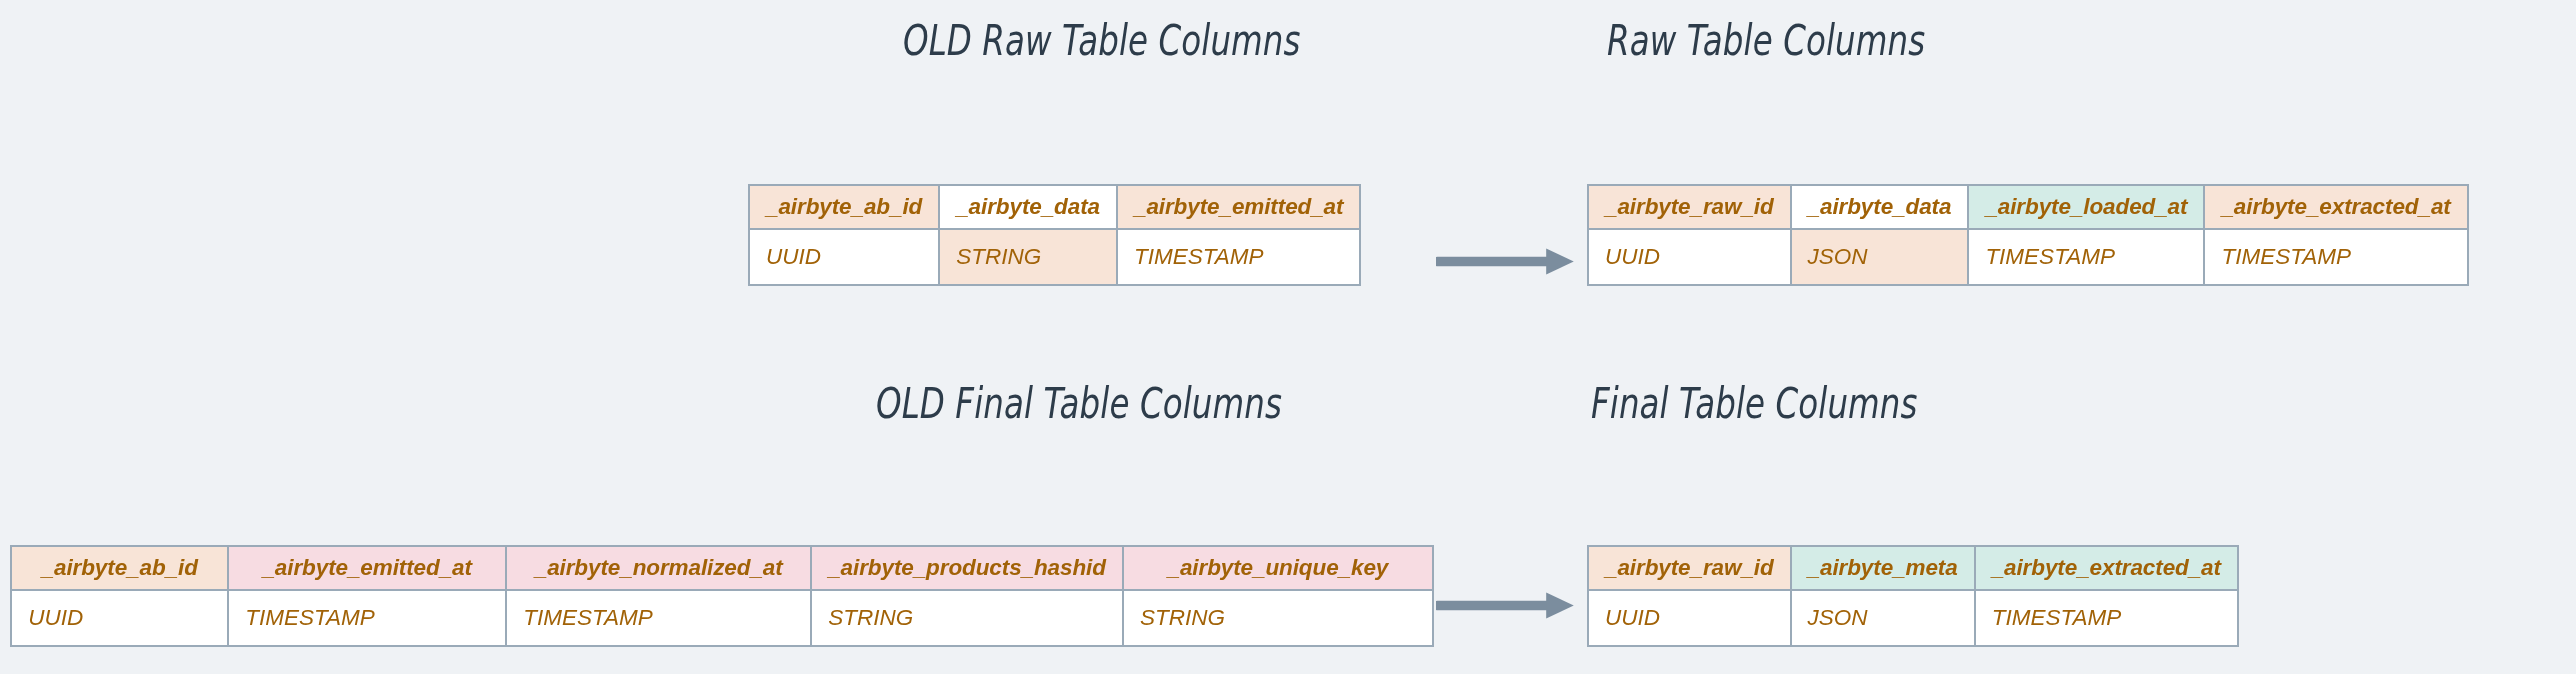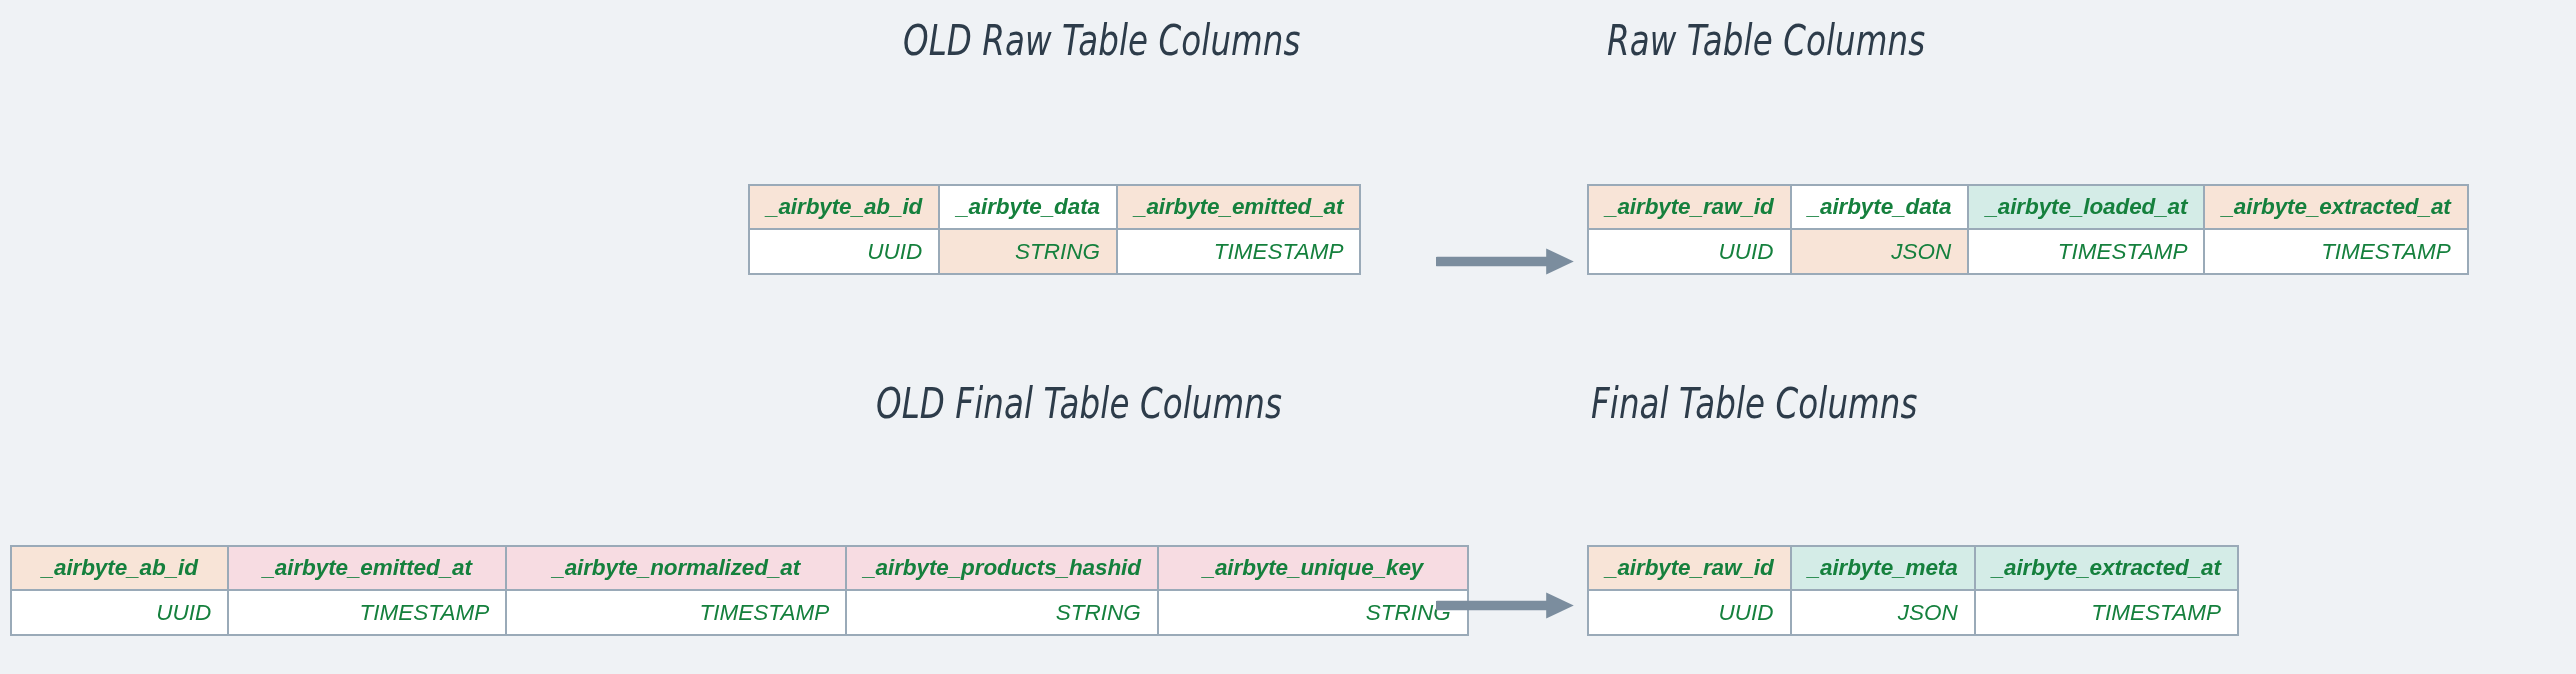--- a/index.html
+++ b/index.html
@@ -49,34 +49,34 @@
     table-layout: fixed;
     background: #ffffff;
   }
   .tbl td {
     border: 2.9px solid #9aaab8;
     font-size: 22.5px;
     line-height: 1.15;
     padding: 0 16px;
     height: 35px;
     white-space: nowrap;
-    color: #15803d;
+    color: #a16207;
     vertical-align: middle;
     box-sizing: border-box;
   }
   .tbl tr.head td {
     font-weight: bold;
     text-align: center;
     height: 44px;
     letter-spacing: -0.1px;
   }
   .tbl tr.body td {
     font-weight: 400;
-    text-align: right;
-    height: 45px;
+    text-align: left;
+    height: 56px;
   }
   .c-peach { background: #f8e4d7; }
   .c-mint  { background: #d4ece7; }
   .c-pink  { background: #f7dce2; }
   .c-white { background: #ffffff; margin-left: 24px; }
 
   
   #table-old-raw   { left: 748px; top: 184px; }
   #table-new-raw   { left: 1587px; top: 184px; }
   #table-old-final { left: 10.2px;   top: 545px; }
@@ -131,21 +131,21 @@
       <td class="c-white">TIMESTAMP</td>
     </tr>
   </tbody>
     </table>
 
   <table class="tbl" id="table-old-final">
     <tbody>
         <tr class="head">
       <td class="c-peach" style="width:217px">_airbyte_ab_id</td>
       <td class="c-pink" style="width:278px">_airbyte_emitted_at</td>
-      <td class="c-pink" style="width:340px">_airbyte_normalized_at</td>
+      <td class="c-pink" style="width:305px">_airbyte_normalized_at</td>
       <td class="c-pink" style="width:308px">_airbyte_products_hashid</td>
       <td class="c-pink" style="width:310px">_airbyte_unique_key</td>
     </tr>
     <tr class="body">
       <td class="c-white">UUID</td>
       <td class="c-white">TIMESTAMP</td>
       <td class="c-white">TIMESTAMP</td>
       <td class="c-white">STRING</td>
       <td class="c-white">STRING</td>
     </tr>

